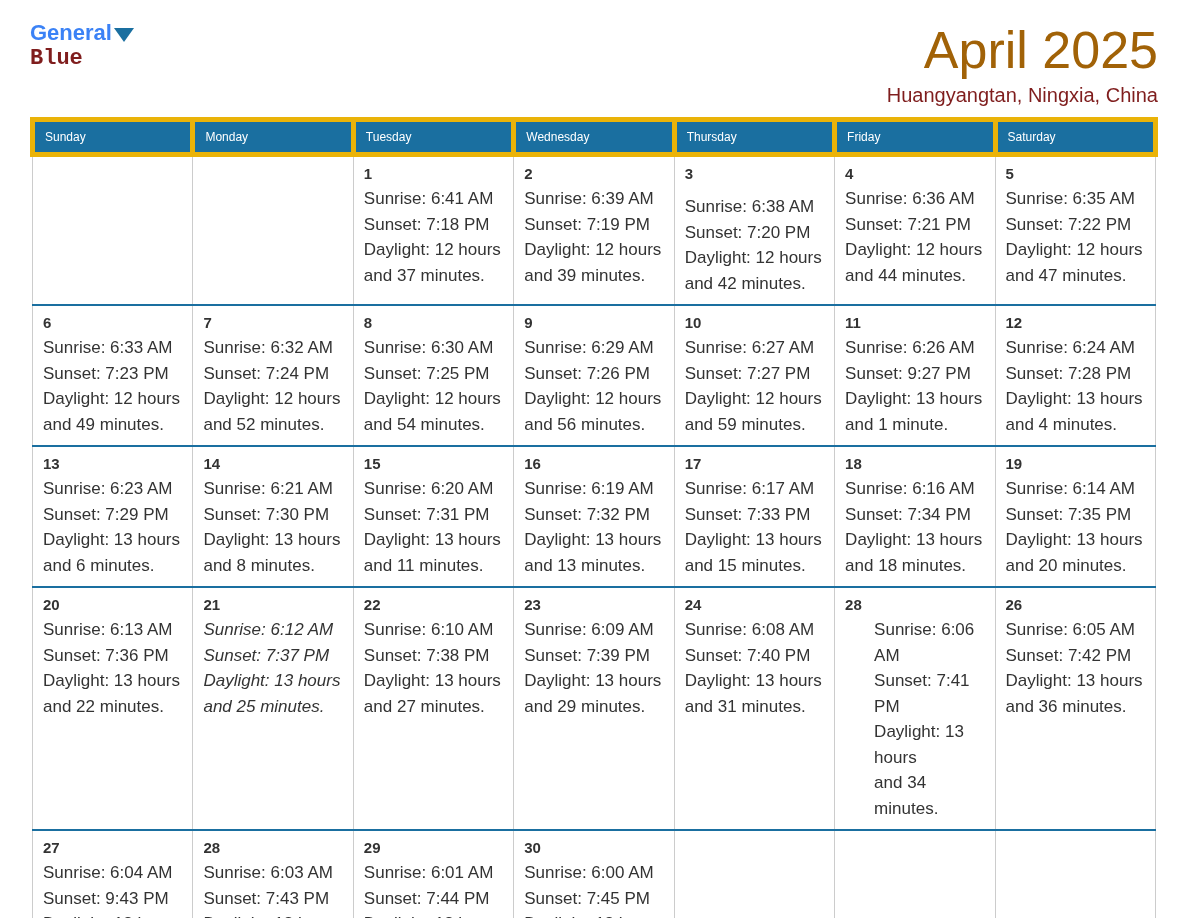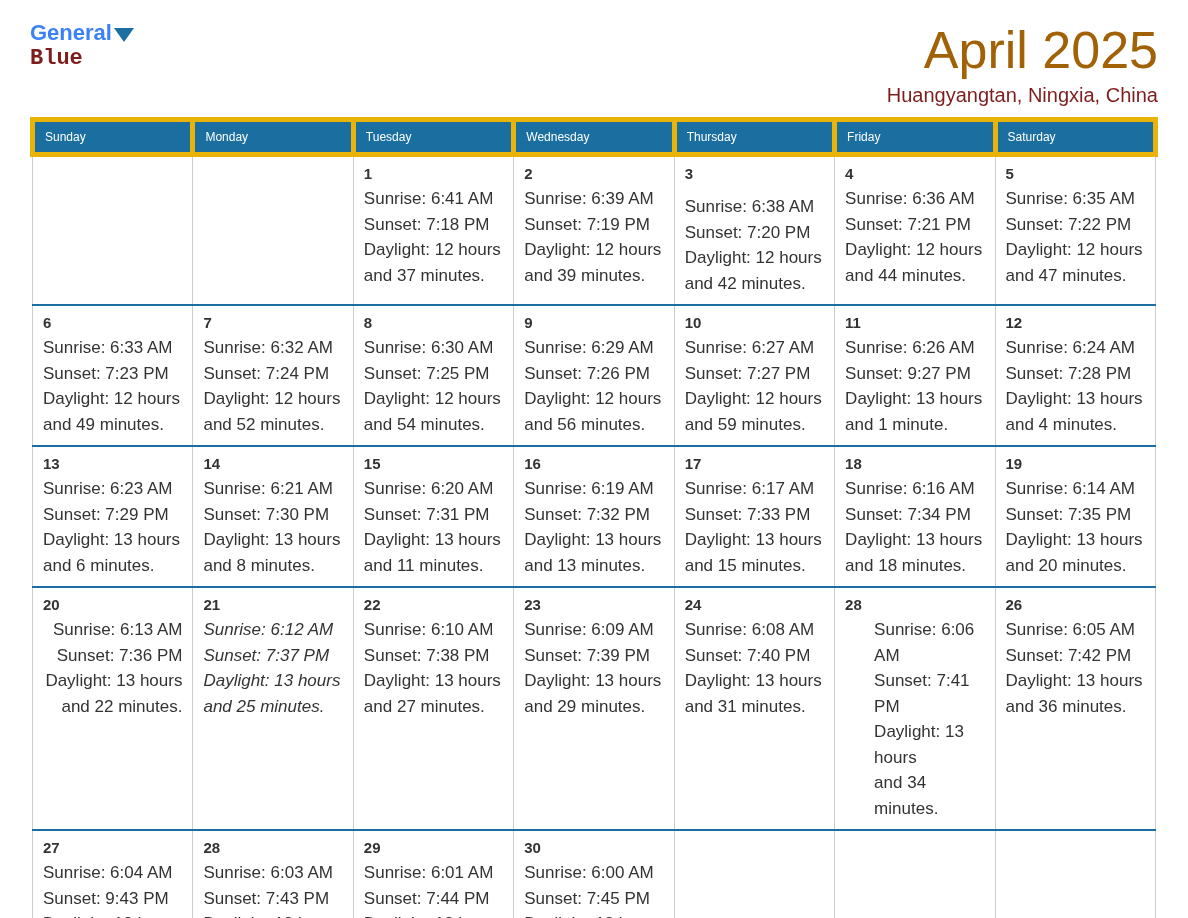--- a/index.html
+++ b/index.html
@@ -259,21 +259,21 @@
           <div class="day-num">19</div>
           <div class="sun-info" style="white-space: pre-line;">Sunrise: 6:14 AM
 Sunset: 7:35 PM
 Daylight: 13 hours
 and 20 minutes.</div>
         </td>
       </tr>
       <tr class="week-row">
         <td>
           <div class="day-num">20</div>
-          <div class="sun-info" style="white-space: pre-line; text-align: right;">Sunrise: 6:13 AM
+          <div class="sun-info" style="white-space: pre-line;">Sunrise: 6:13 AM
 Sunset: 7:36 PM
 Daylight: 13 hours
 and 22 minutes.</div>
         </td>
         <td>
           <div class="day-num">21</div>
           <div class="sun-info" style="white-space: pre-line; font-style: italic;">Sunrise: 6:12 AM
 Sunset: 7:37 PM
 Daylight: 13 hours
 and 25 minutes.</div>

